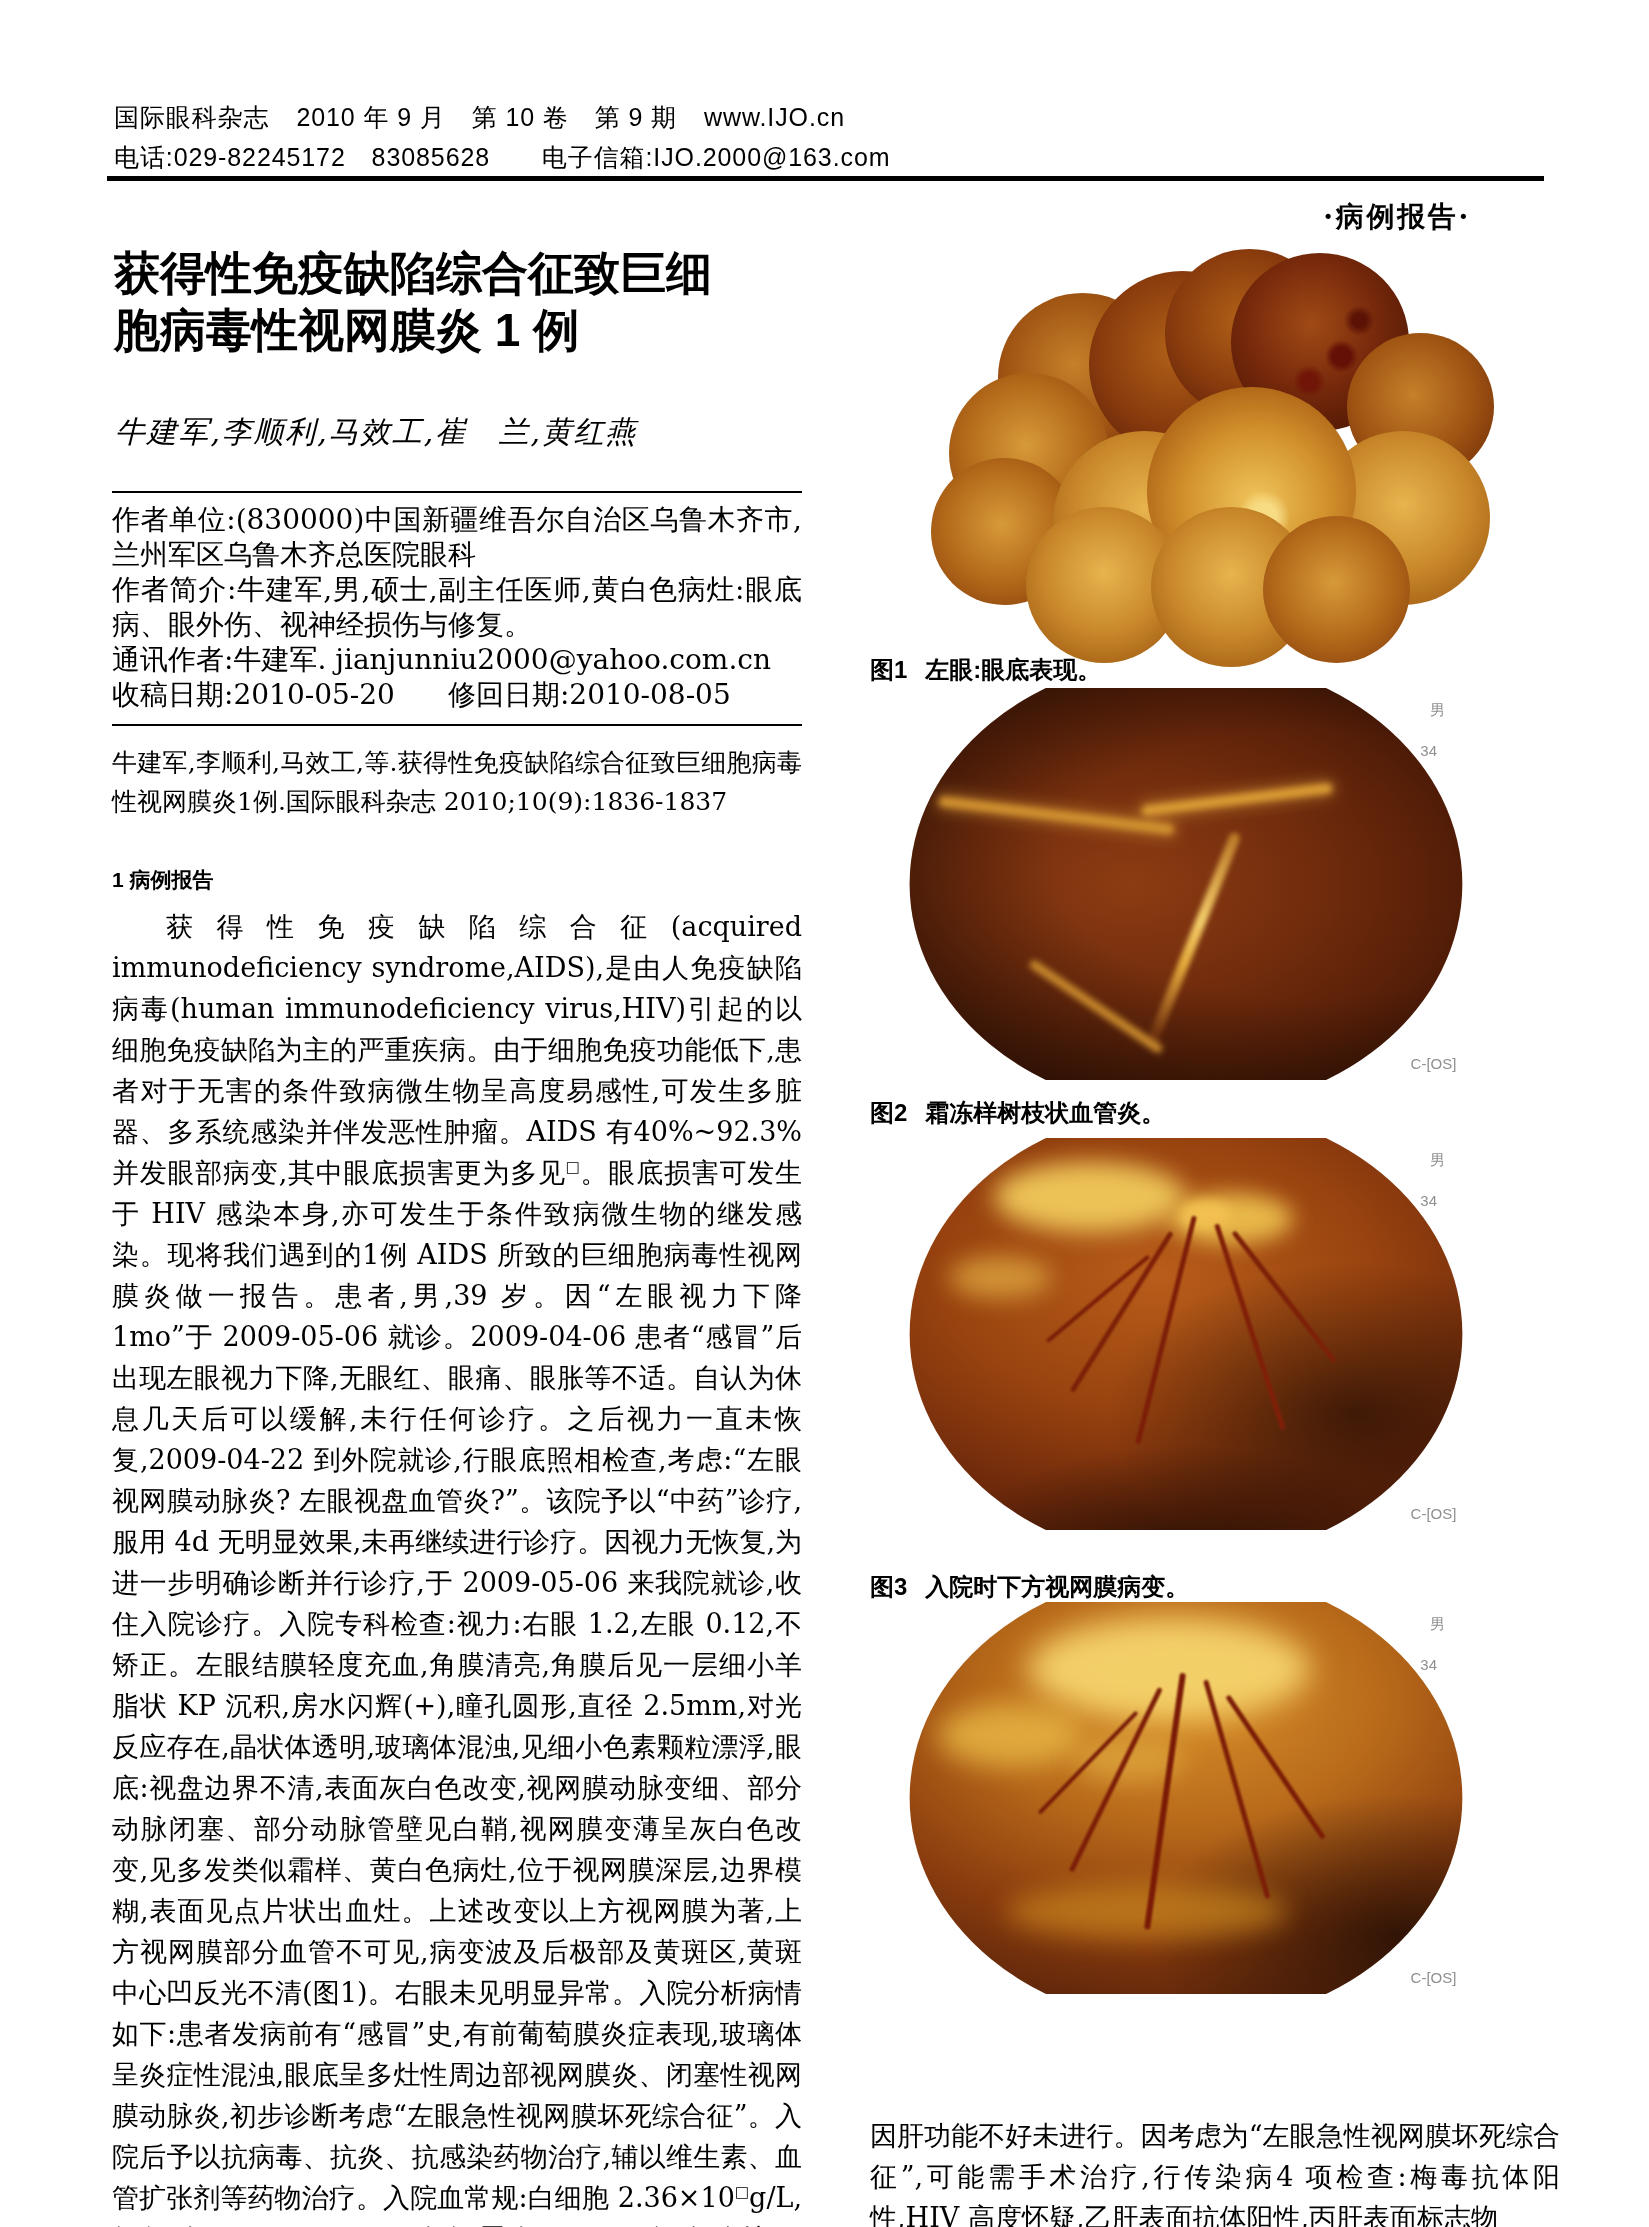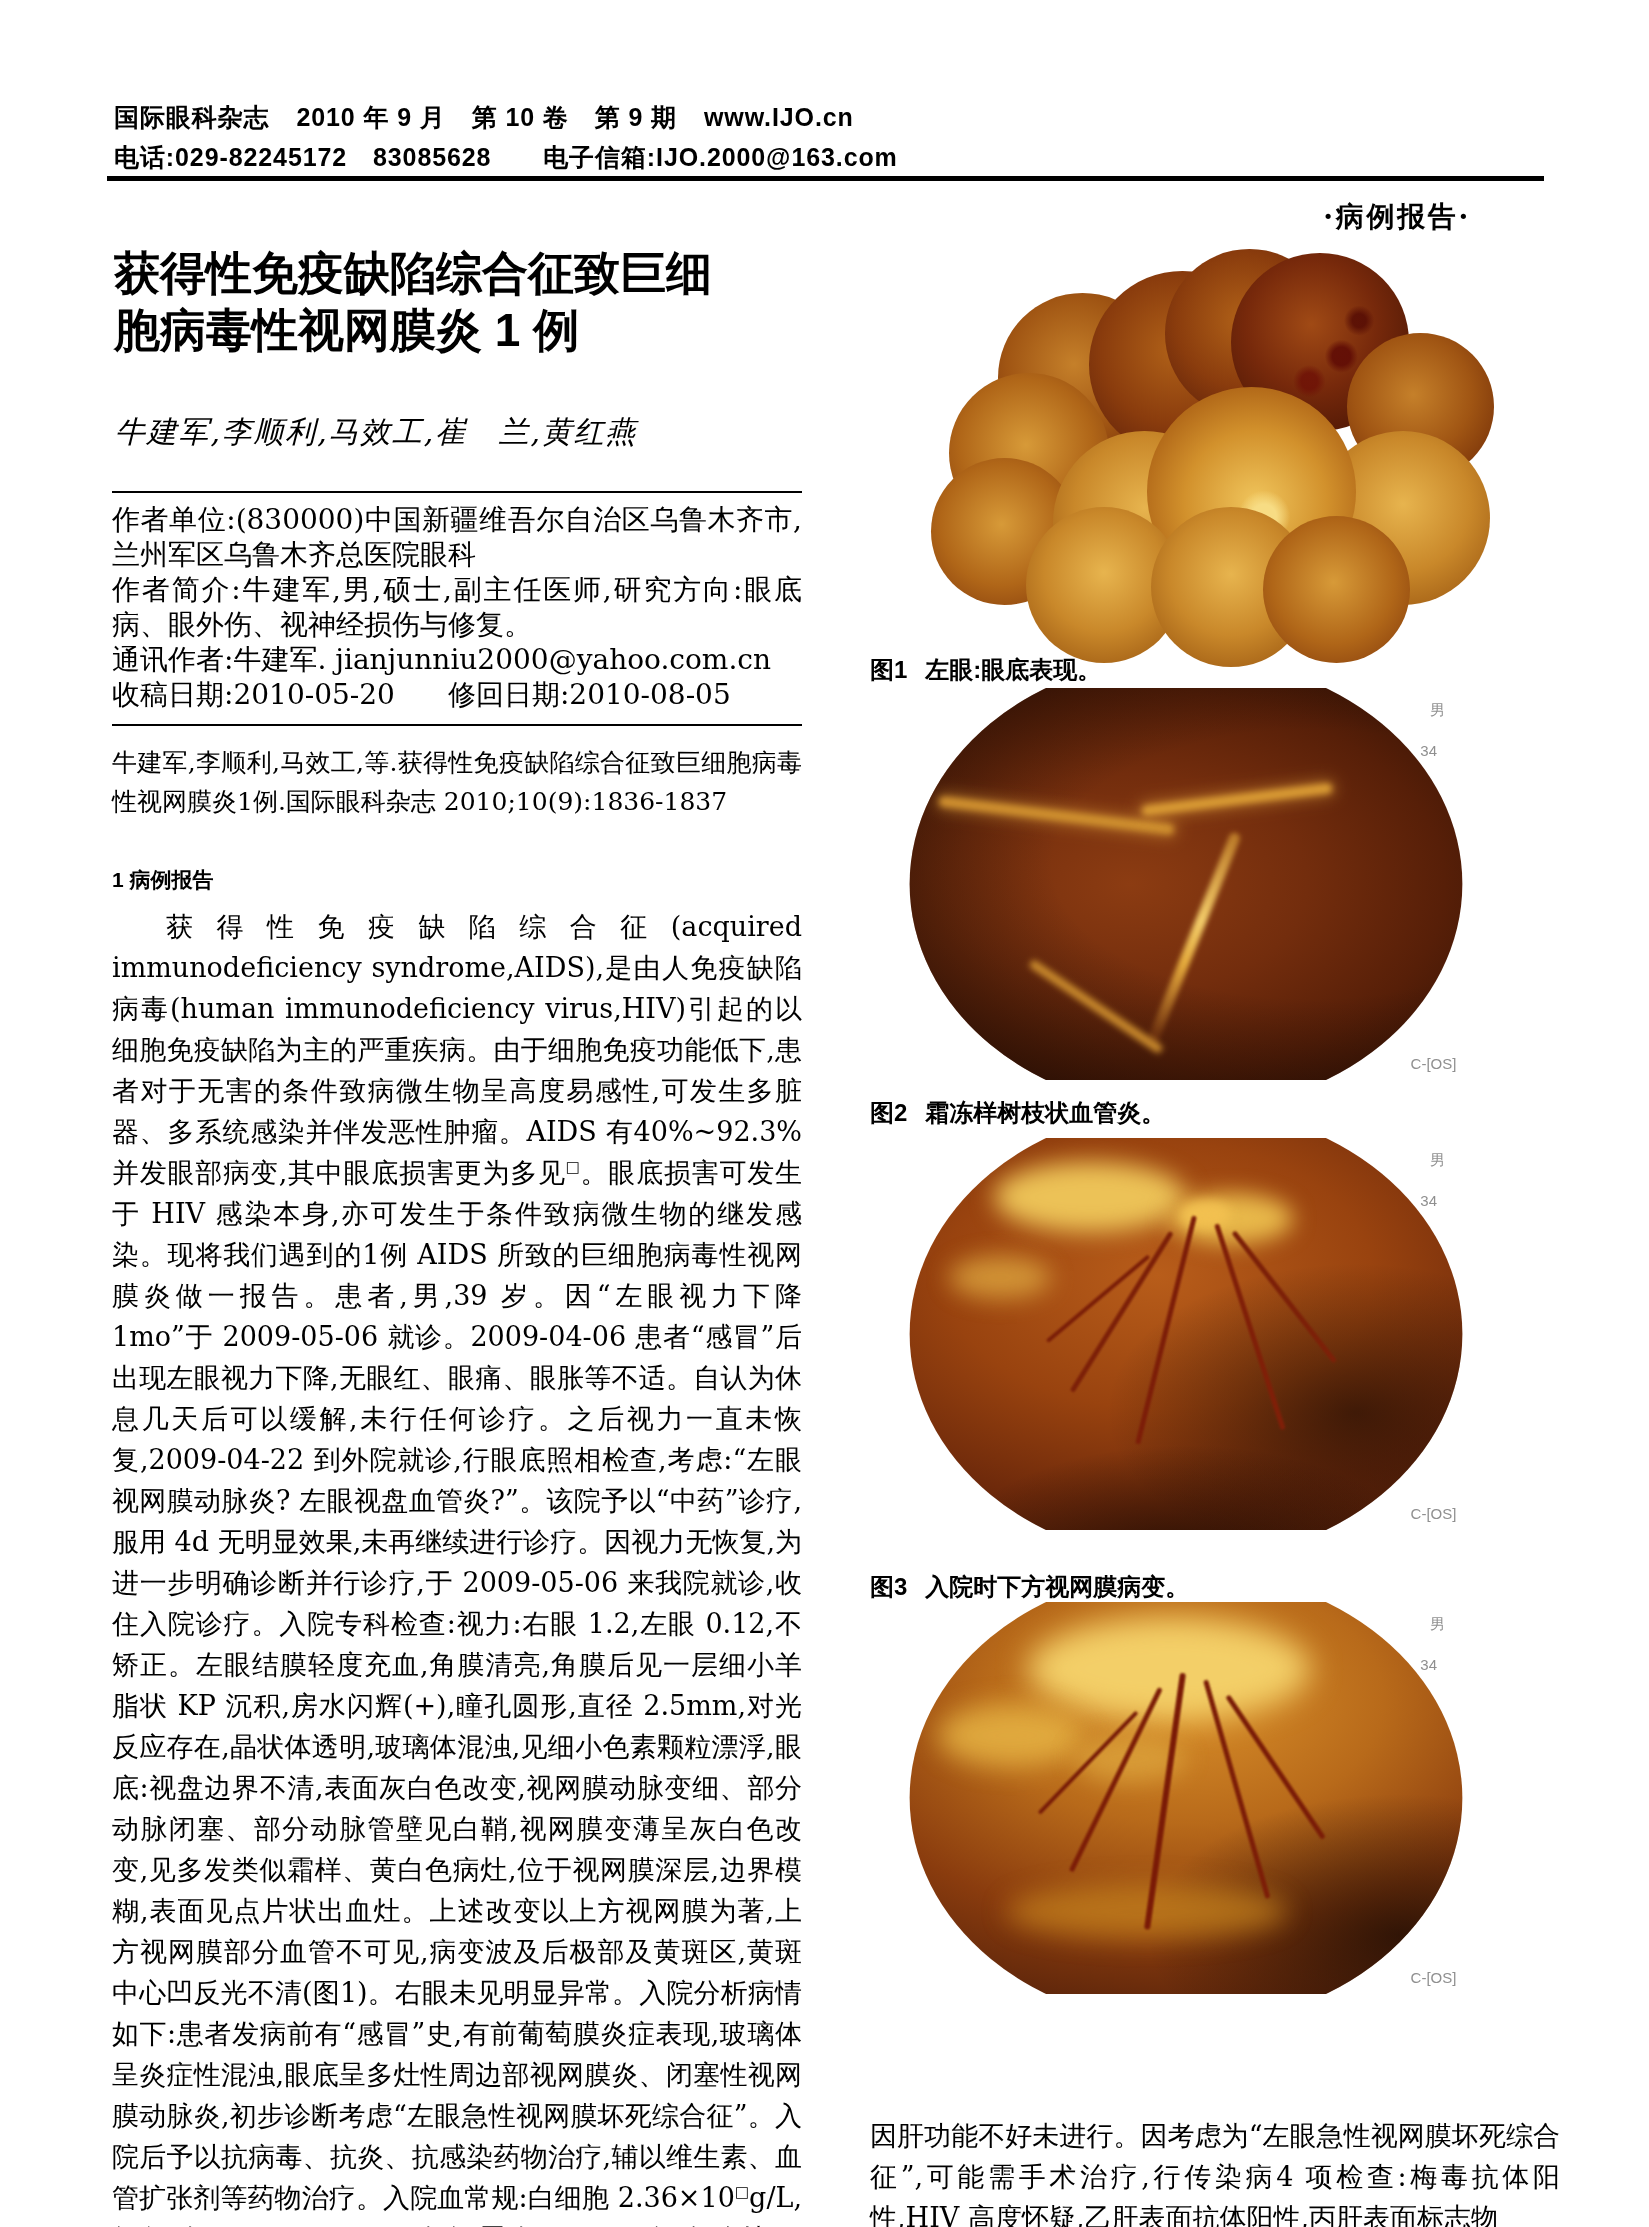--- a/index.html
+++ b/index.html
@@ -1,20 +1,20 @@
 <!DOCTYPE html>
 <html style="font-size:7.1px"><head>
 <meta charset="utf-8">
 <style>
   html,body{margin:0;padding:0;background:#e8e8e8;}
   #page{position:relative;width:1649px;height:2334px;background:#ffffff;overflow:hidden;
         font-family:"DejaVu Serif","Liberation Serif",serif;color:#000;}
   
   .hline{position:absolute;left:114px;font-family:"Liberation Sans",sans-serif;
-         font-weight:700;font-size:25px;white-space:nowrap;letter-spacing:0.9px;text-align:center;}
+         font-weight:400;font-size:25px;white-space:nowrap;letter-spacing:0.9px;text-align:center;}
   .hline1{top:101px;}
   .hline2{top:141px;}
   .hsp{display:inline-block;width:27px;}
   .hrule{position:absolute;left:107px;top:176px;width:1437px;height:5.3px;background:#000;}
   .tag{position:absolute;top:198px;right:178px;font-size:28px;font-weight:700;
        font-family:"DejaVu Serif",serif;letter-spacing:2.7px;}
   
   .title{position:absolute;left:114px;top:245px;width:699px;margin:0;
          font-family:"Liberation Sans",sans-serif;font-weight:700;font-size:46px;line-height:57px;}
   .authors{position:absolute;left:115px;top:412px;width:690px;font-size:30px;
@@ -89,21 +89,21 @@
 
   <h1 class="title">
     <span>获得性免疫缺陷综合征致巨细</span><br>
     <span>胞病毒性视网膜炎 1 例</span>
   </h1>
   <div class="authors">牛建军,李顺利,马效工,崔　兰,黄红燕</div>
 
   <div class="rule rule1"></div>
   <div class="info">
     <p><span>作者单位:</span><span>(830000)中国新疆维吾尔自治区乌鲁木齐市,兰州军区乌鲁木齐总医院眼科</span></p>
-    <p><span>作者简介:</span><span>牛建军,男,硕士,副主任医师,研究方向:眼底病、眼外伤、视神经损伤与修复。</span></p>
+    <p><span>作者简介:</span><span>牛建军,男,硕士,副主任医师,黄白色病灶:眼底病、眼外伤、视神经损伤与修复。</span></p>
     <p><span>通讯作者:</span><span>牛建军. jianjunniu2000@yahoo.com.cn</span></p>
     <p><span>收稿日期:</span><span>2010-05-20</span><span class="gap"></span><span>修回日期:</span><span>2010-08-05</span></p>
   </div>
   <div class="rule rule2"></div>
 
   <div class="citation">牛建军,李顺利,马效工,等.获得性免疫缺陷综合征致巨细胞病毒性视网膜炎1例.国际眼科杂志 2010;10(9):1836-1837</div>
   <h2 class="sec">1 病例报告</h2>
 
   <div class="bodytext">
     <span>获得性免疫缺陷综合征(acquired immunodeficiency syndrome,AIDS),是由人免疫缺陷病毒(human immunodeficiency virus,HIV)引起的以细胞免疫缺陷为主的严重疾病。由于细胞免疫功能低下,患者对于无害的条件致病微生物呈高度易感性,可发生多脏器、多系统感染并伴发恶性肿瘤。AIDS 有40%~92.3%并发眼部病变,其中眼底损害更为多见</span><sup>□</sup><span>。眼底损害可发生于 HIV 感染本身,亦可发生于条件致病微生物的继发感染。现将我们遇到的1例 AIDS 所致的巨细胞病毒性视网膜炎做一报告。患者,男,39 岁。因“左眼视力下降 1mo”于 2009-05-06 就诊。2009-04-06 患者“感冒”后出现左眼视力下降,无眼红、眼痛、眼胀等不适。自认为休息几天后可以缓解,未行任何诊疗。之后视力一直未恢复,2009-04-22 到外院就诊,行眼底照相检查,考虑:“左眼视网膜动脉炎? 左眼视盘血管炎?”。该院予以“中药”诊疗,服用 4d 无明显效果,未再继续进行诊疗。因视力无恢复,为进一步明确诊断并行诊疗,于 2009-05-06 来我院就诊,收住入院诊疗。入院专科检查:视力:右眼 1.2,左眼 0.12,不矫正。左眼结膜轻度充血,角膜清亮,角膜后见一层细小羊脂状 KP 沉积,房水闪辉(+),瞳孔圆形,直径 2.5mm,对光反应存在,晶状体透明,玻璃体混浊,见细小色素颗粒漂浮,眼底:视盘边界不清,表面灰白色改变,视网膜动脉变细、部分动脉闭塞、部分动脉管壁见白鞘,视网膜变薄呈灰白色改变,见多发类似霜样、黄白色病灶,位于视网膜深层,边界模糊,表面见点片状出血灶。上述改变以上方视网膜为著,上方视网膜部分血管不可见,病变波及后极部及黄斑区,黄斑中心凹反光不清(图1)。右眼未见明显异常。入院分析病情如下:患者发病前有“感冒”史,有前葡萄膜炎症表现,玻璃体呈炎症性混浊,眼底呈多灶性周边部视网膜炎、闭塞性视网膜动脉炎,初步诊断考虑“左眼急性视网膜坏死综合征”。入院后予以抗病毒、抗炎、抗感染药物治疗,辅以维生素、血管扩张剂等药物治疗。入院血常规:白细胞 2.36×10</span><sup>□</sup><span>g/L,红细胞 3.63×10</span><sup>□</sup><span>g/L,血红蛋白106g/L,红血胞比积 32.5%,淋巴细胞 0.76×10</span>

